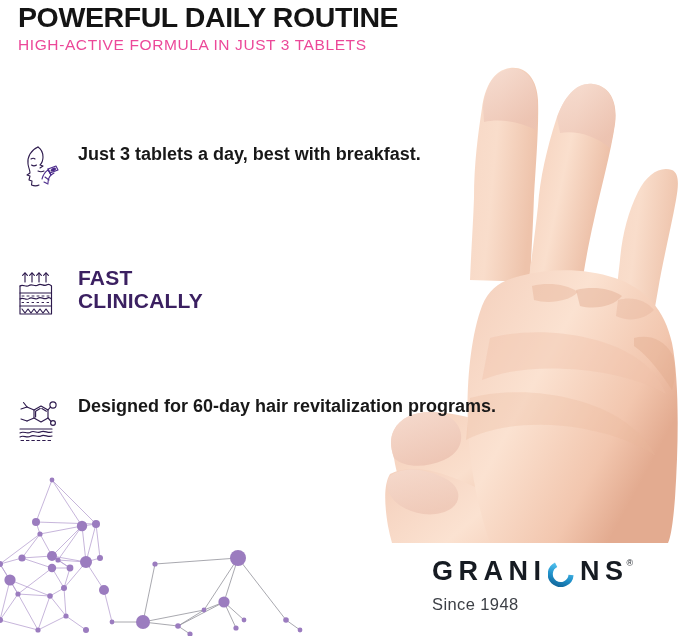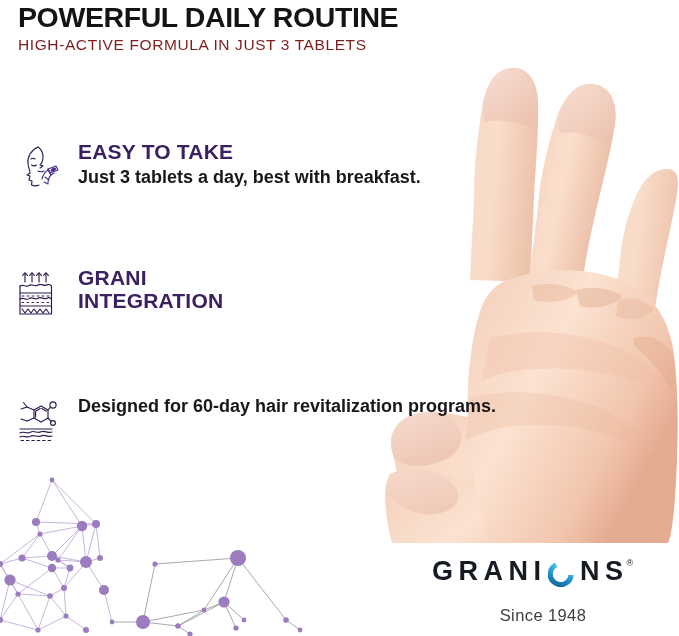--- a/index.html
+++ b/index.html
@@ -20,21 +20,21 @@
     font-size:28.5px;
     line-height:30px;
     letter-spacing:-0.4px;
     color:#141414;
   }
   #subtitle {
     margin-top:4px;
     font-size:15.5px;
     line-height:18px;
     letter-spacing:0.6px;
-    color:#7f1d1d;
+    color:#ec4899;
     font-weight:400;
   }
 
   
   .feature { position:absolute; left:18px; }
   .feature .ficon {
     position:absolute; left:0; top:4px;
     width:46px; height:48px;
   }
   .feature .ftext { position:absolute; left:60px; top:0; }
@@ -81,22 +81,22 @@
   }
   #wordmark .ringslot {
     display:inline-block;
     width:26px; height:26px;
     position:relative;
     margin:0 6.5px 0 1px;
     top:1px;
   }
   #reg { font-size:9px; vertical-align:super; letter-spacing:0; margin-left:-2px; position:relative; top:-8px; font-weight:normal; }
   #since {
-    text-align:center;
-    margin-top:20px;
+    text-align:left;
+    margin-top:9px;
     font-size:16.5px;
     color:#3c3f45;
     letter-spacing:0.4px;
     font-weight:400;
     padding-right:18px;
   }
 </style>
 </head>
 <body>
 
@@ -212,21 +212,20 @@
           <path d="M30 25 L33 31 L36 29"></path>
           <path d="M24 35 C25 31 27 28 30 26 L33 31 C31 33 30 36 30 39"></path>
           <path d="M27 33 L31 36"></path>
           <path d="M26 38 L30 40"></path>
           <path d="M33 27 L36 25" stroke="#2d1a4d"></path>
         </g>
         <ellipse cx="35.5" cy="25.5" rx="2.6" ry="1.7" fill="#4a2a8a" transform="rotate(-20 35.5 25.5)"></ellipse>
       </svg>
     </div>
     <div class="ftext">
-      <div class="fheading">EASY TO TAKE</div>
       <div class="fdesc">Just 3 tablets a day, best with breakfast.</div>
     </div>
   </div>
 
   <div class="feature" id="feature-1">
     <div class="ficon">
       <svg width="46" height="48" viewBox="0 0 46 48">
         <g fill="none" stroke="#2d1a4d" stroke-width="1.15" stroke-linecap="round" stroke-linejoin="round">
 
           <path d="M7 12 L7 3"></path>
@@ -246,21 +245,21 @@
           <path d="M2 29 C5 26.5 8 31 11 28.6 C14 26.2 17 30.6 20 28.2 C23 26 26 30.2 29 28.2 C31 27 32.5 28 33.5 29"></path>
           <path d="M2 36 L33.5 36"></path>
           <path d="M4 26 L6 26 M9 26 L11 26 M14 26 L16 26 M19 26 L21 26 M24 26 L26 26 M29 26 L31 26" stroke-width="0.95"></path>
           <path d="M4 32.5 L5.6 32.5 M9 32.5 L10.6 32.5 M14 32.5 L15.6 32.5 M19 32.5 L20.6 32.5 M24 32.5 L25.6 32.5 M29 32.5 L30.6 32.5" stroke-width="0.95"></path>
 
           <path d="M4 39 L7 43 L10 39 L13 43 L16 39 L19 43 L22 39 L25 43 L28 39 L31 43"></path>
         </g>
       </svg>
     </div>
     <div class="ftext">
-      <div class="fheading">GRANI INTEGRATION</div>
+      <div class="fheading">FAST CLINICALLY</div>
     </div>
   </div>
 
   <div class="feature" id="feature-2">
     <div class="ficon">
       <svg width="46" height="48" viewBox="0 0 46 48">
         <g fill="none" stroke="#2d1a4d" stroke-width="1.15" stroke-linecap="round" stroke-linejoin="round">
 
           <path d="M16 14 L23 10 L30 14 L30 22 L23 26 L16 22 Z"></path>
           <path d="M17.6 15.2 L22.2 12.6 M28.4 15.2 L23.8 12.6 M17.6 21 L17.6 15.8"></path>

